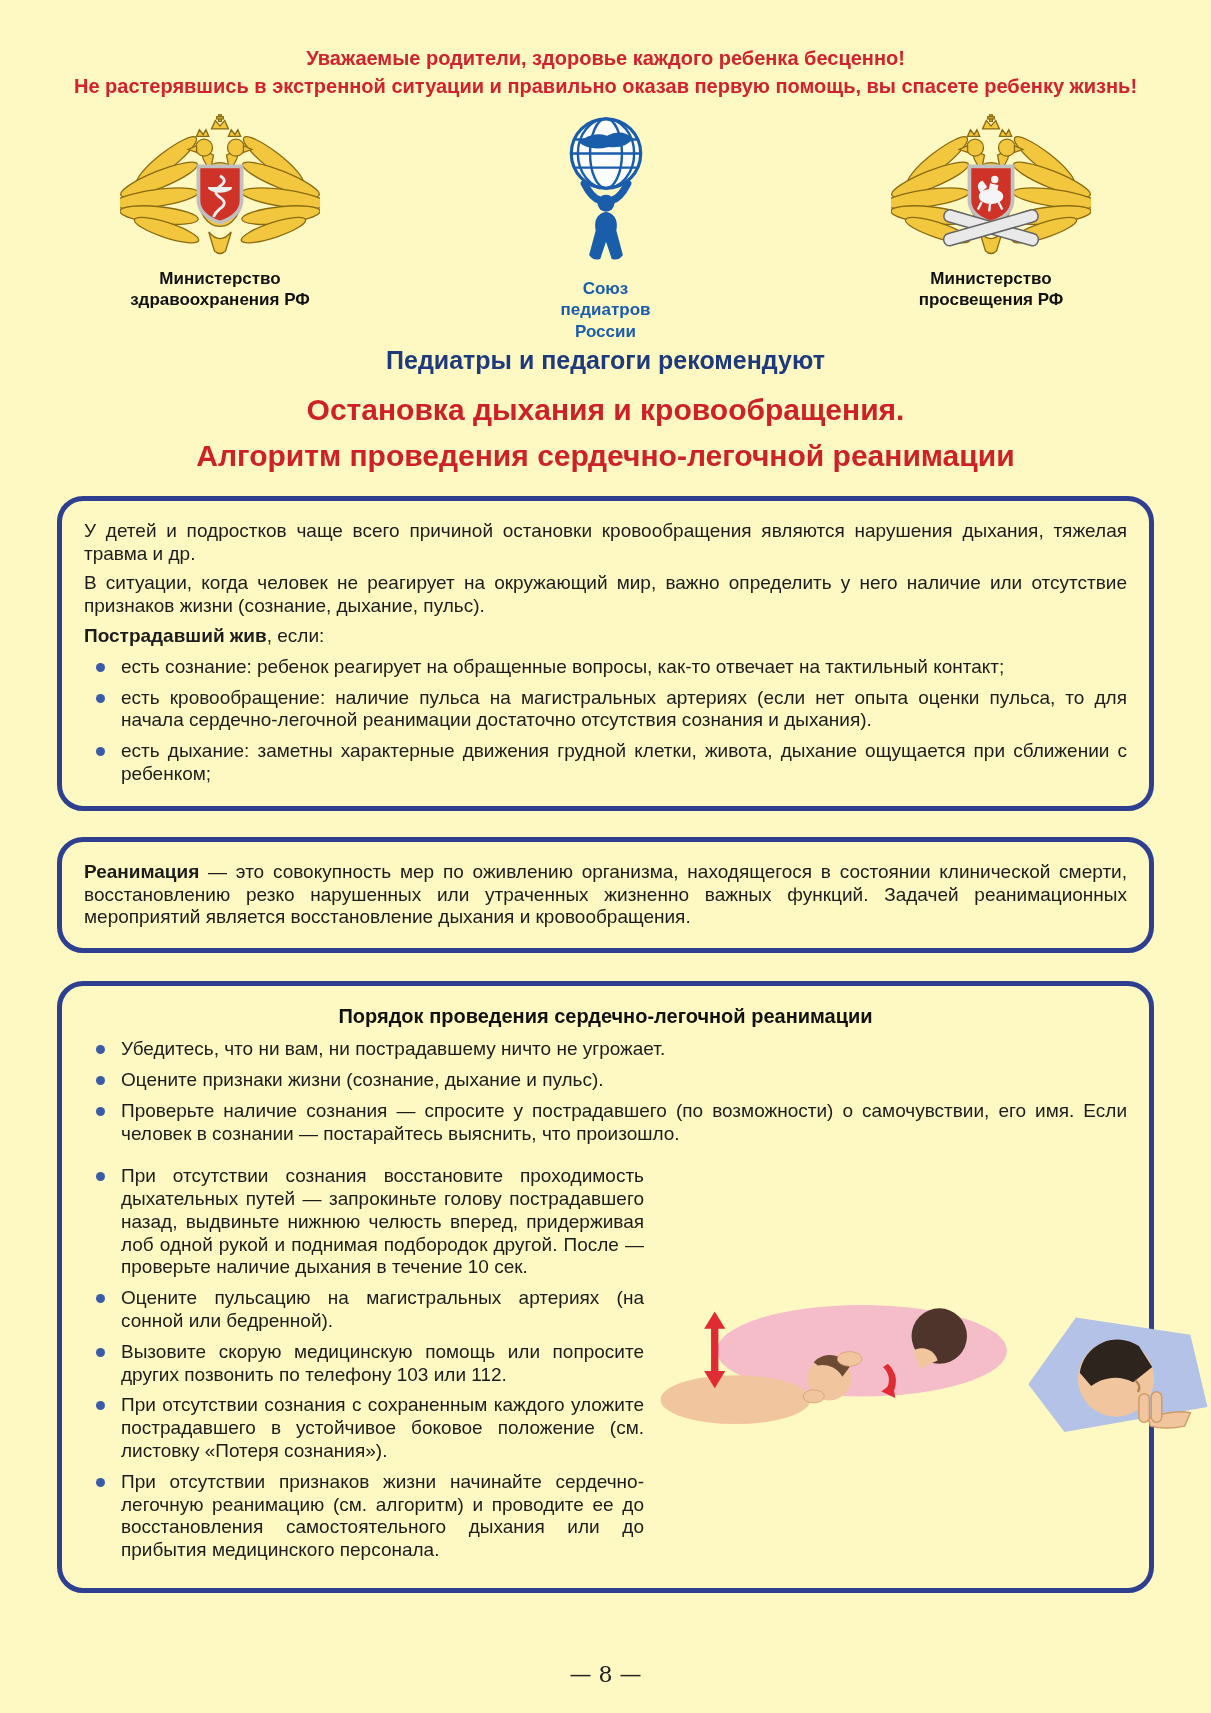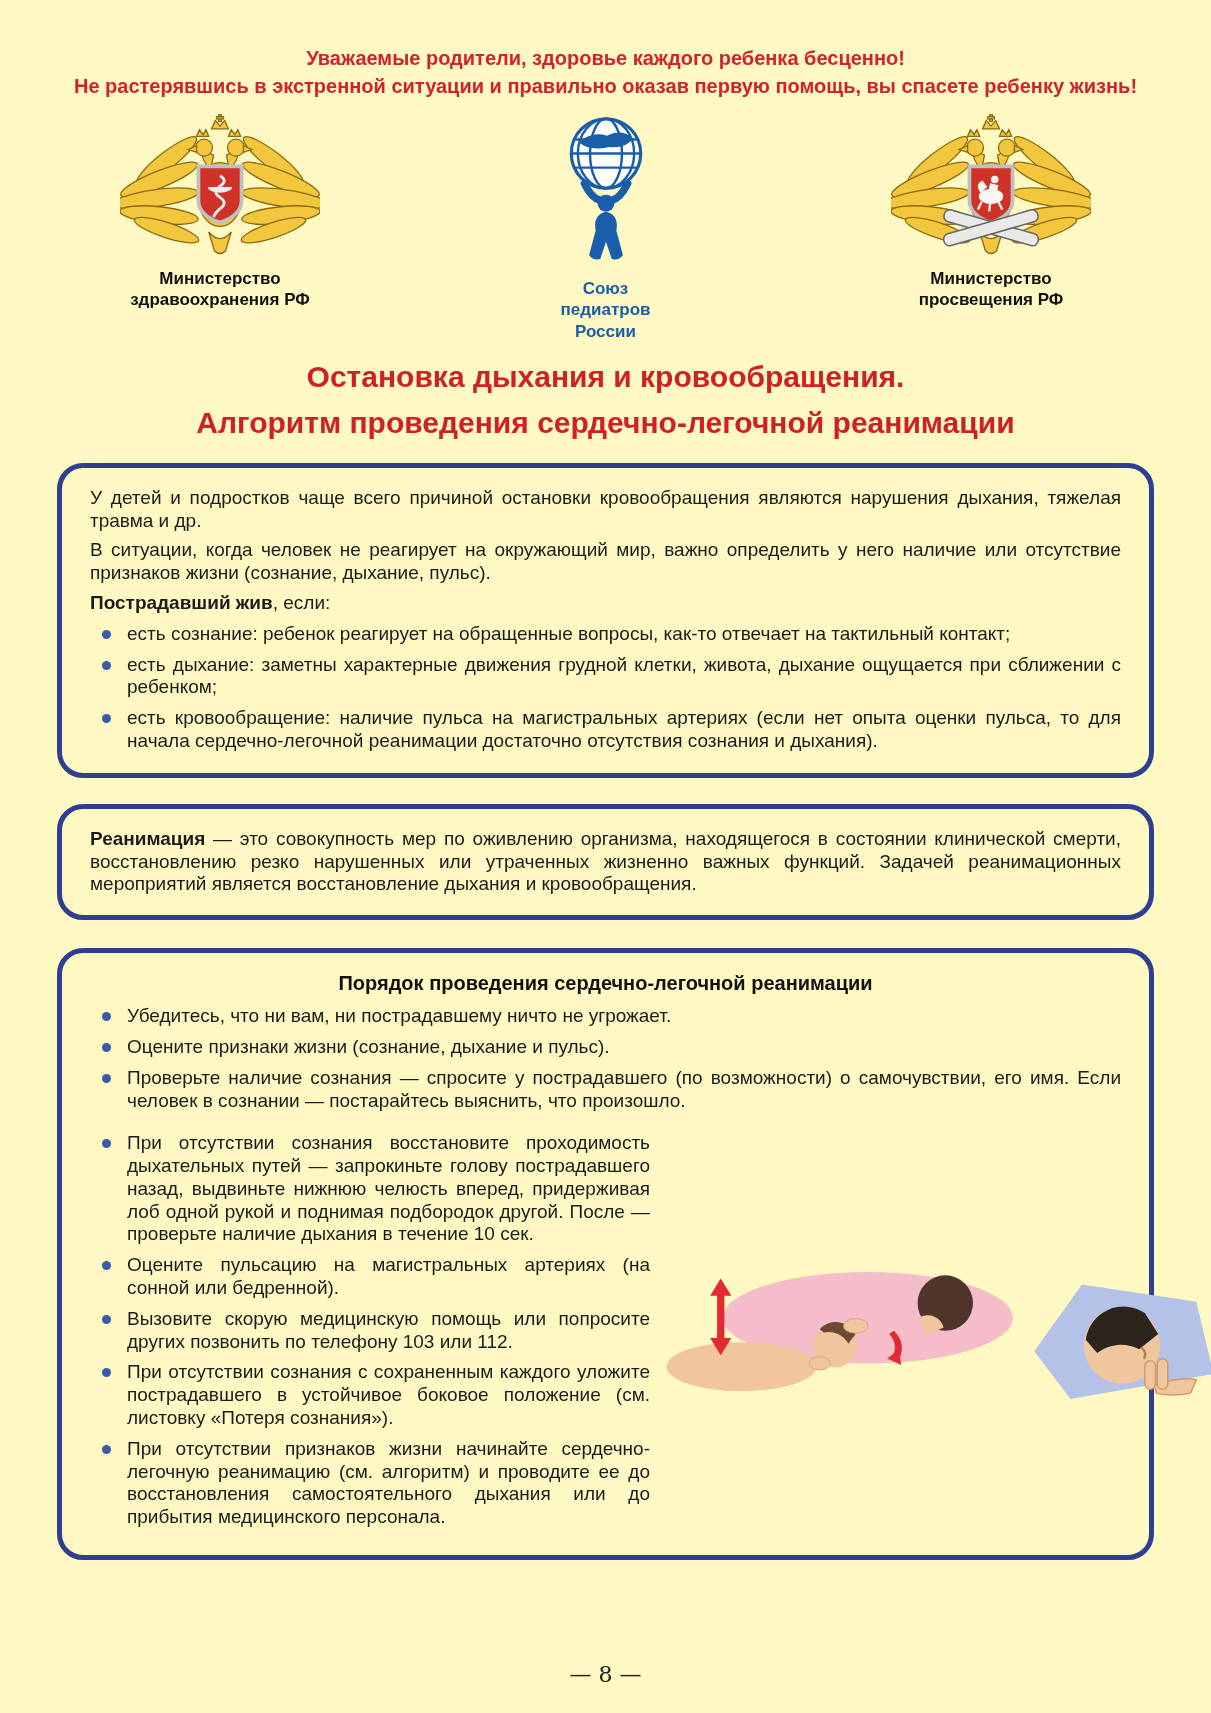--- a/index.html
+++ b/index.html
@@ -58,21 +58,21 @@
     text-align:center;
     color:#ce2127;
     font-weight:bold;
     font-size:30px;
     line-height:1.55;
   }
 
   .box {
     border:5px solid #2e3f90;
     border-radius:26px;
-    padding:12px 28px;
+    padding:12px 22px;
     font-size:19px;
     line-height:1.2;
     text-align:justify;
   }
   .box1 { margin-top:16px; }
   .box2 { margin-top:26px; }
   .box3 { margin-top:28px; padding-bottom:16px; }
 
   .box p { margin:7px 0; }
   .box b { font-weight:bold; }
@@ -246,34 +246,35 @@
               </g>
           </g>
         </svg>
         <div class="logo-label">
           <div>Министерство</div>
           <div>просвещения РФ</div>
         </div>
       </div>
     </div>
 
+    <div class="subtitle">Педиатры и педагоги рекомендуют</div>
 
     <h1 class="main-title">
       <div>Остановка дыхания и кровообращения.</div>
       <div>Алгоритм проведения сердечно-легочной реанимации</div>
     </h1>
 
     <section class="box box1">
       <p>У детей и подростков чаще всего причиной остановки кровообращения являются нарушения дыхания, тяжелая травма и др.</p>
       <p>В ситуации, когда человек не реагирует на окружающий мир, важно определить у него наличие или отсутствие признаков жизни (сознание, дыхание, пульс).</p>
       <p><b>Пострадавший жив</b><span>, если:</span></p>
       <ul class="bullets">
         <li>есть сознание: ребенок реагирует на обращенные вопросы, как-то отвечает на тактильный контакт;</li>
+        <li>есть кровообращение: наличие пульса на магистральных артериях (если нет опыта оценки пульса, то для начала сердечно-легочной реанимации достаточно отсутствия сознания и дыхания).</li>
         <li>есть дыхание: заметны характерные движения грудной клетки, живота, дыхание ощущается при сближении с ребенком;</li>
-        <li>есть кровообращение: наличие пульса на магистральных артериях (если нет опыта оценки пульса, то для начала сердечно-легочной реанимации достаточно отсутствия сознания и дыхания).</li>
       </ul>
     </section>
 
     <section class="box box2">
       <p><b>Реанимация</b><span> — это совокупность мер по оживлению организма, находящегося в состоянии клинической смерти, восстановлению резко нарушенных или утраченных жизненно важных функций. Задачей реанимационных мероприятий является восстановление дыхания и кровообращения.</span></p>
     </section>
 
     <section class="box box3">
       <h2>Порядок проведения сердечно-легочной реанимации</h2>
 

